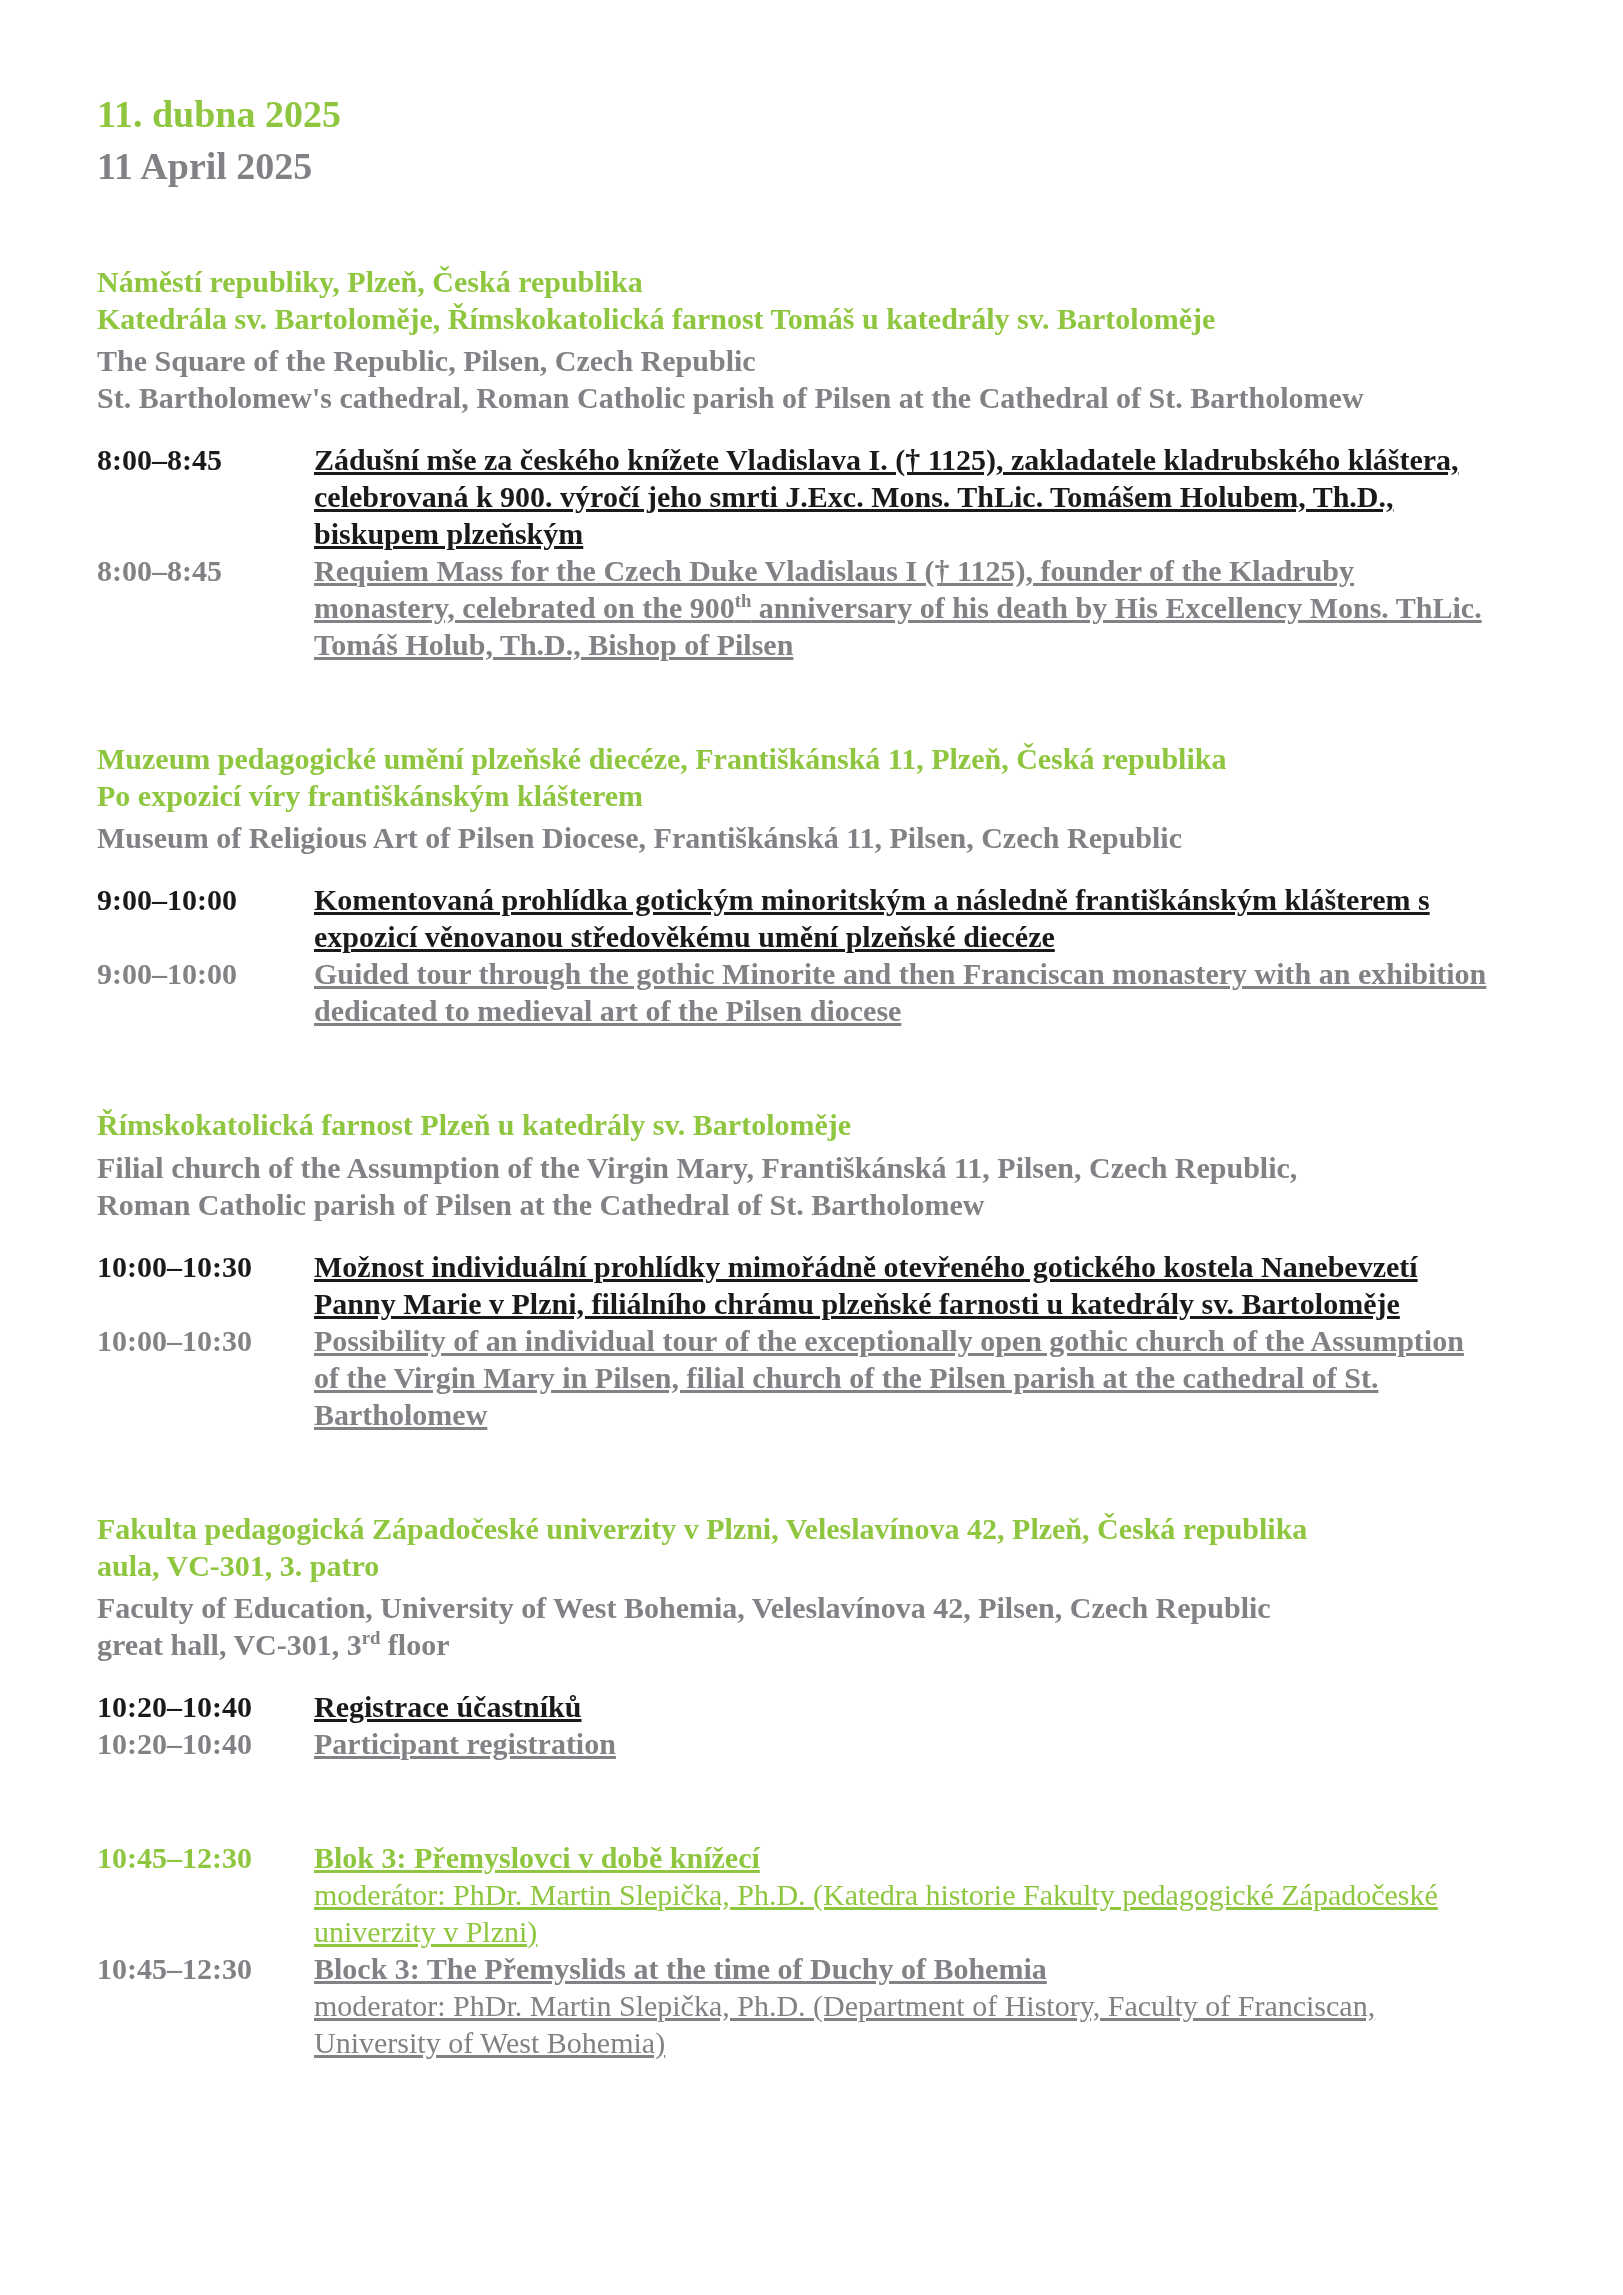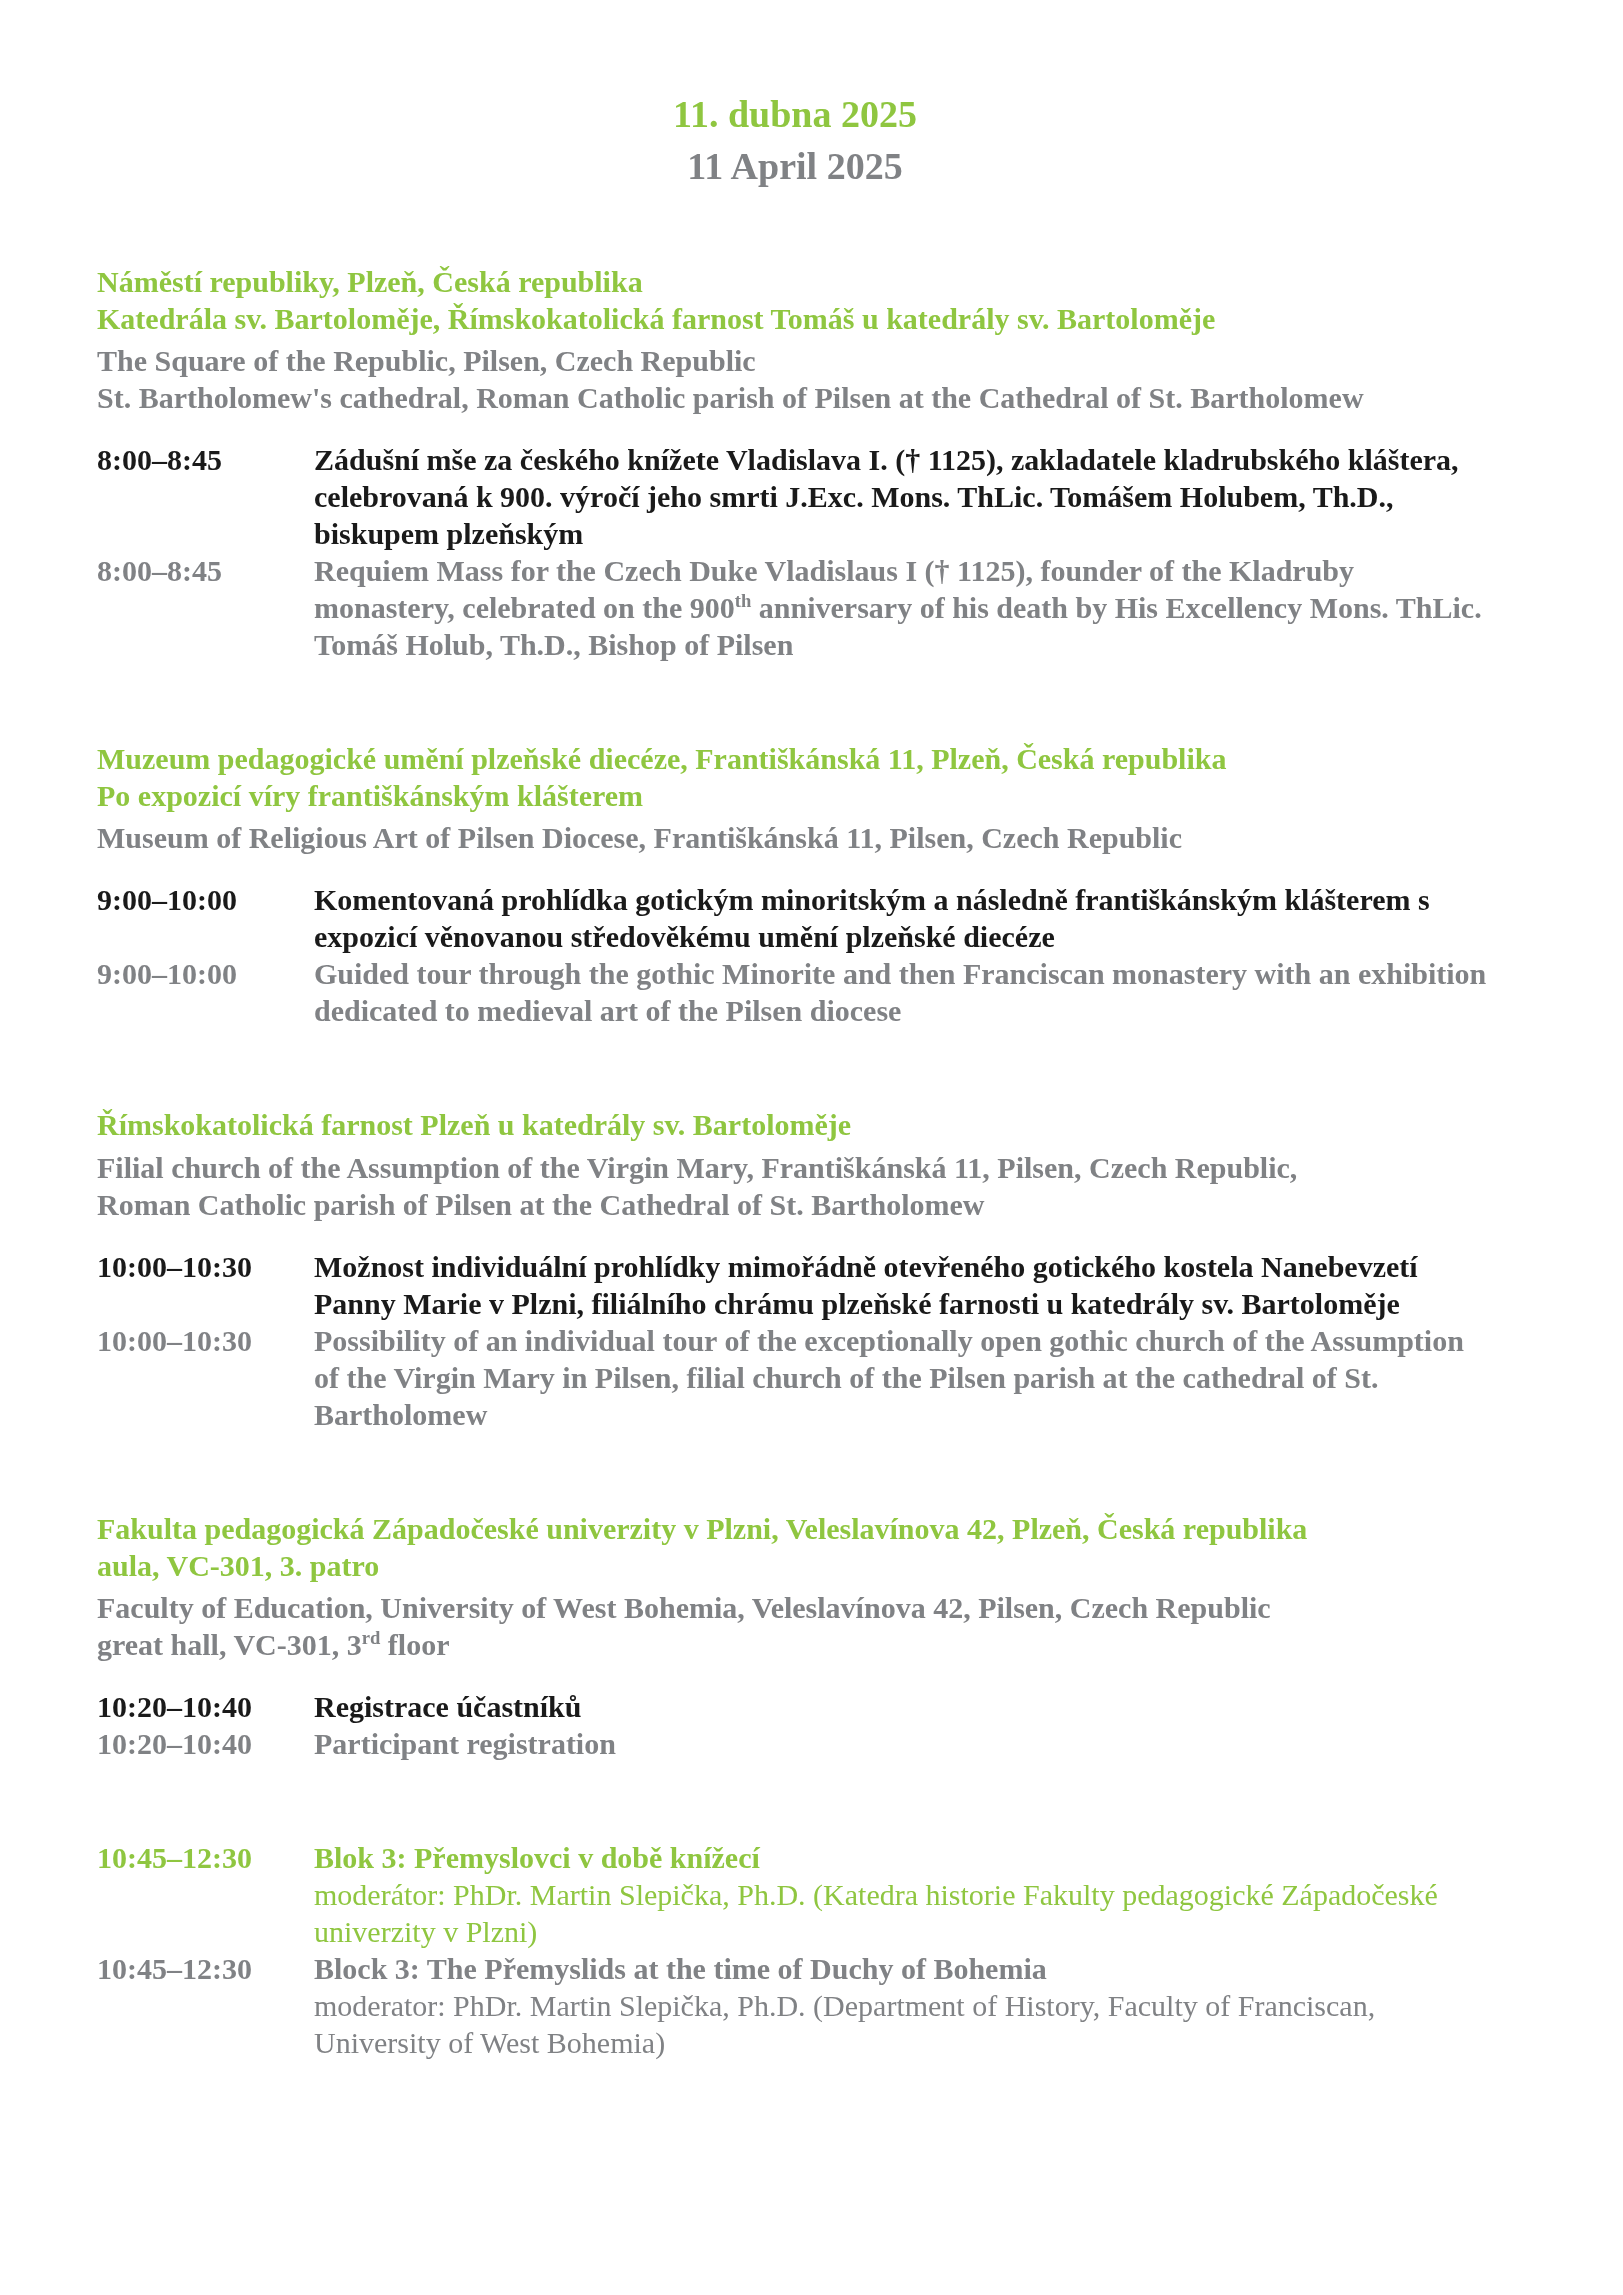--- a/index.html
+++ b/index.html
@@ -15,21 +15,21 @@
     -webkit-font-smoothing: antialiased;
   }
   .page {
     box-sizing: border-box;
     width: 1623px;
     height: 2295px;
     padding: 88px 130px 0 97px;
     overflow: hidden;
   }
   
-  .doc-title { text-align: center; margin-bottom: 71px; }
+  .doc-title { text-align: left; margin-bottom: 71px; }
   .title-line {
     font-size: 38px;
     line-height: 52px;
     font-weight: bold;
   }
   .title-cs { color: var(--green, #8FC640); }
   .title-en { color: var(--gray, #808285); }
 
   
   section + section { margin-top: 77px; }
@@ -51,20 +51,21 @@
     width: 217px;
     font-size: 30px;
     line-height: 37px;
     font-weight: bold;
   }
   .event-desc {
     max-width: 1179px;
     font-size: 30px;
     line-height: 37px;
     font-weight: bold;
+    text-decoration: underline;
   }
   .regular { font-weight: normal; }
   .block-event { margin-top: 77px; }
   sup.ordinal {
     font-size: 62%;
     line-height: 0;
     vertical-align: super;
   }
 </style>
 </head>

